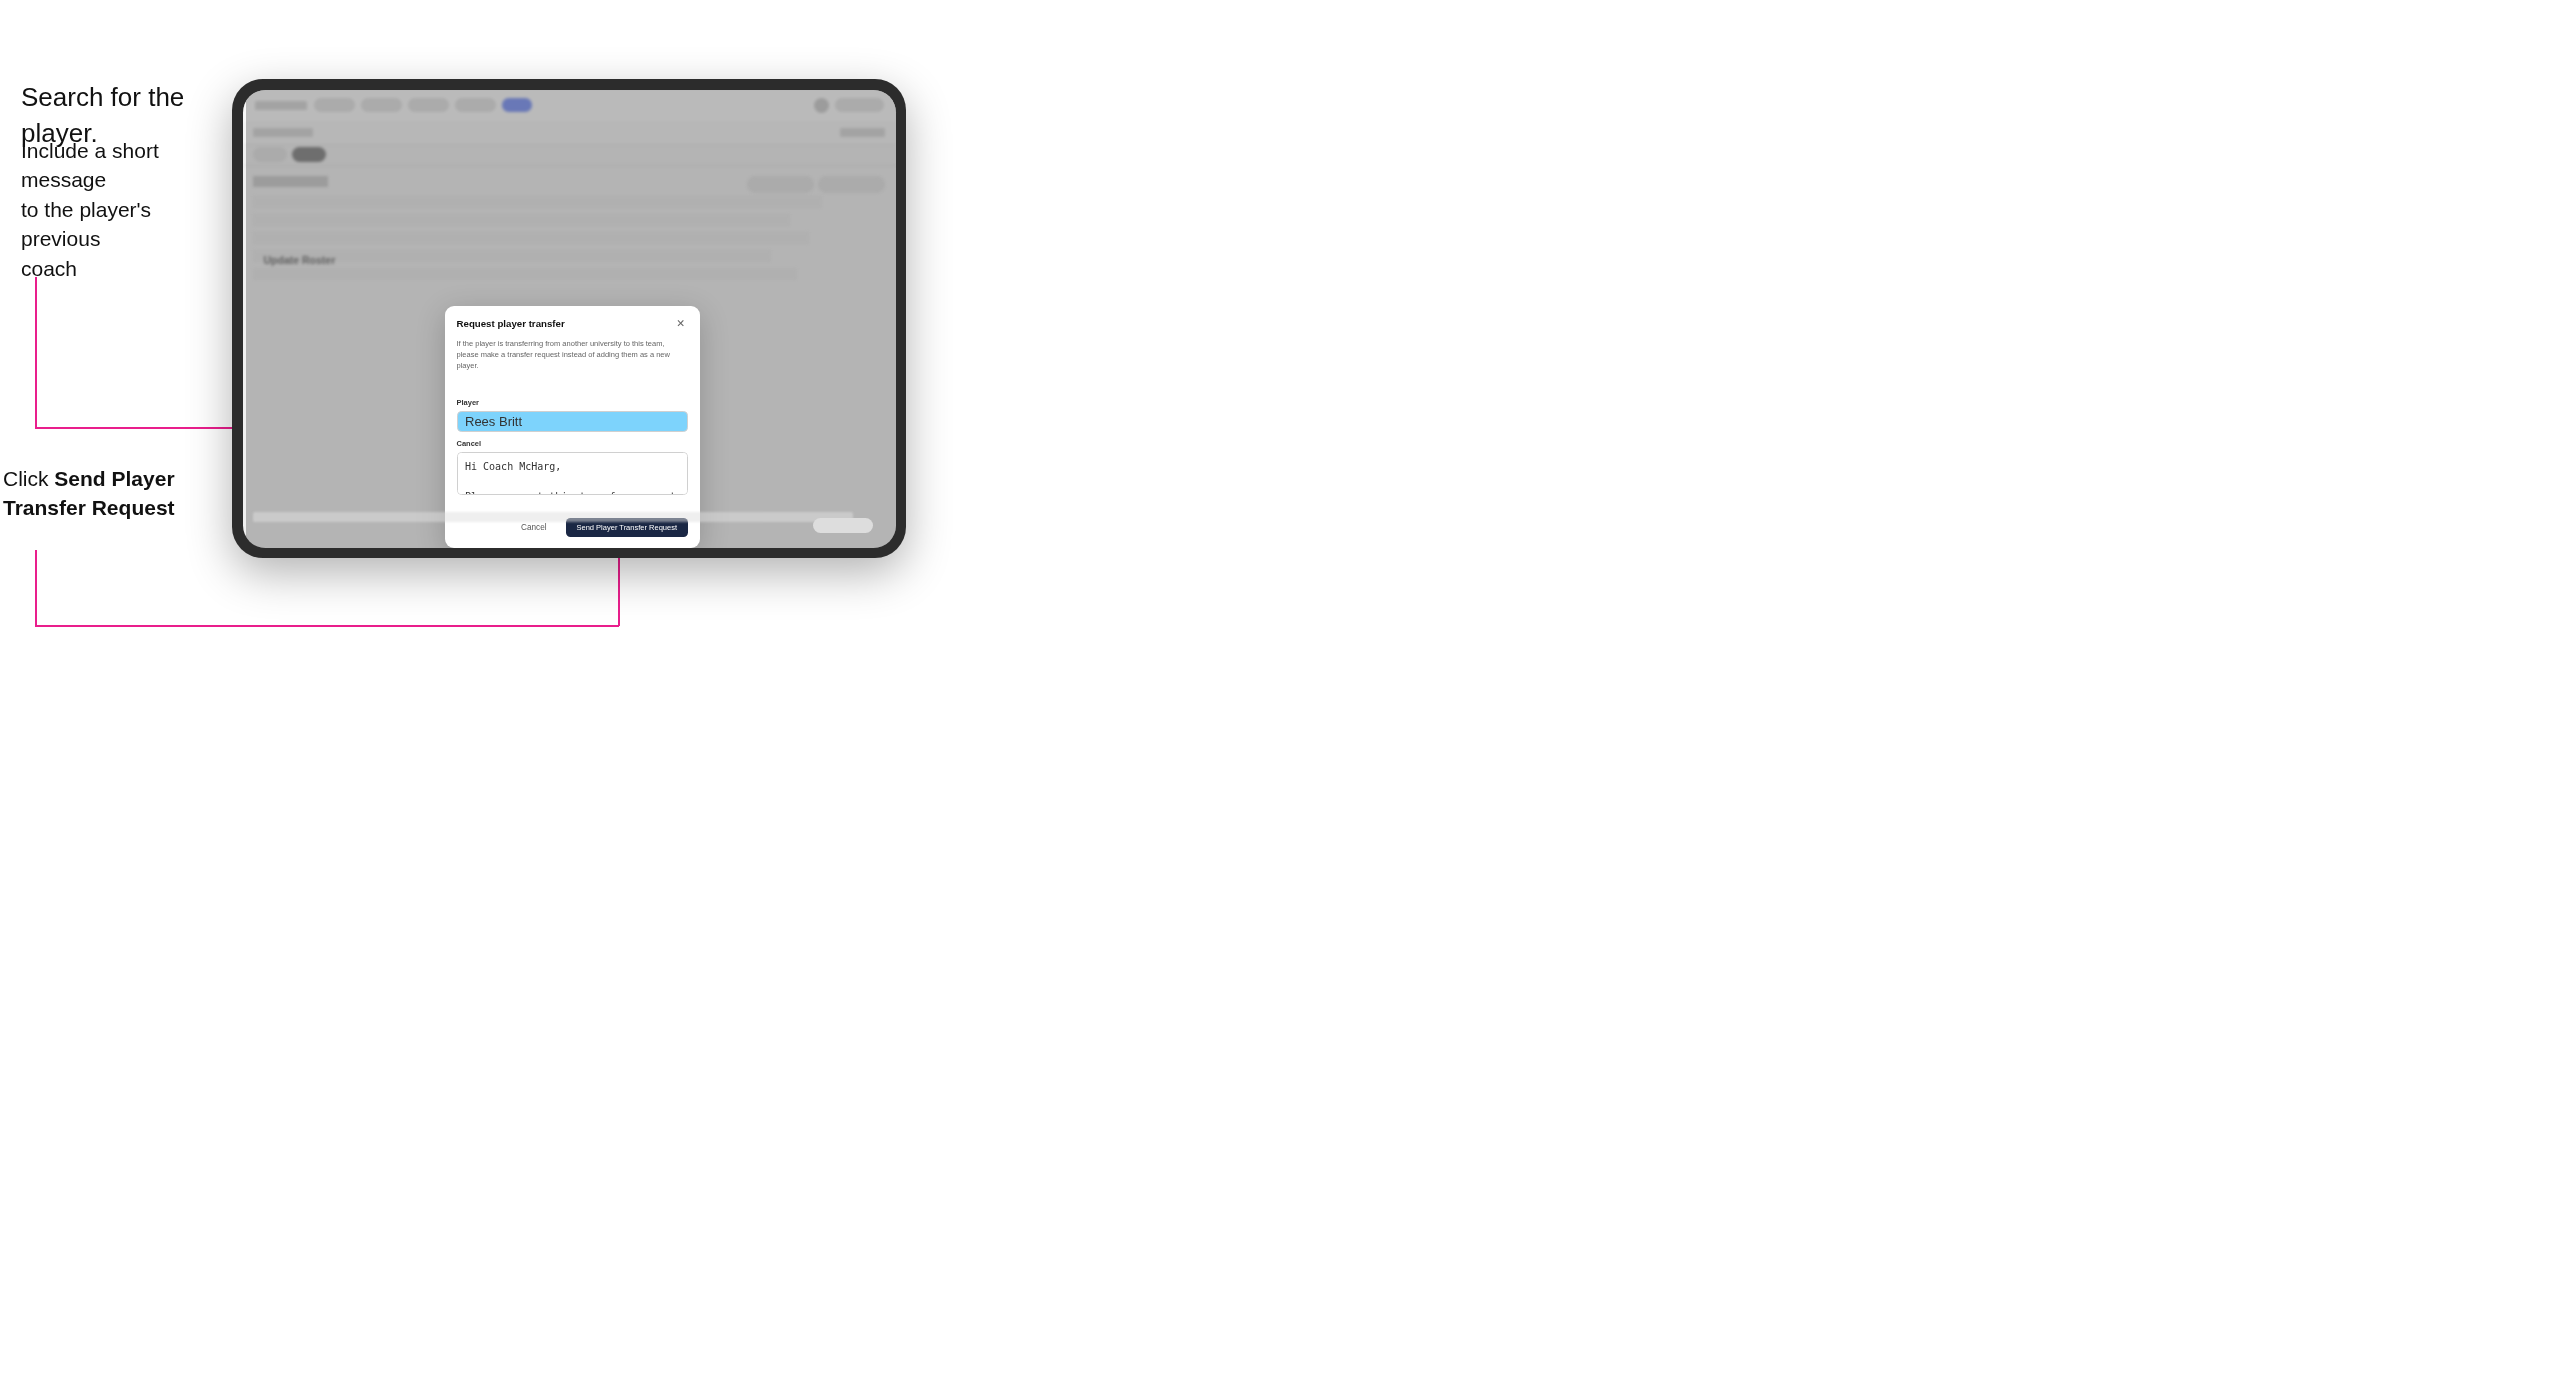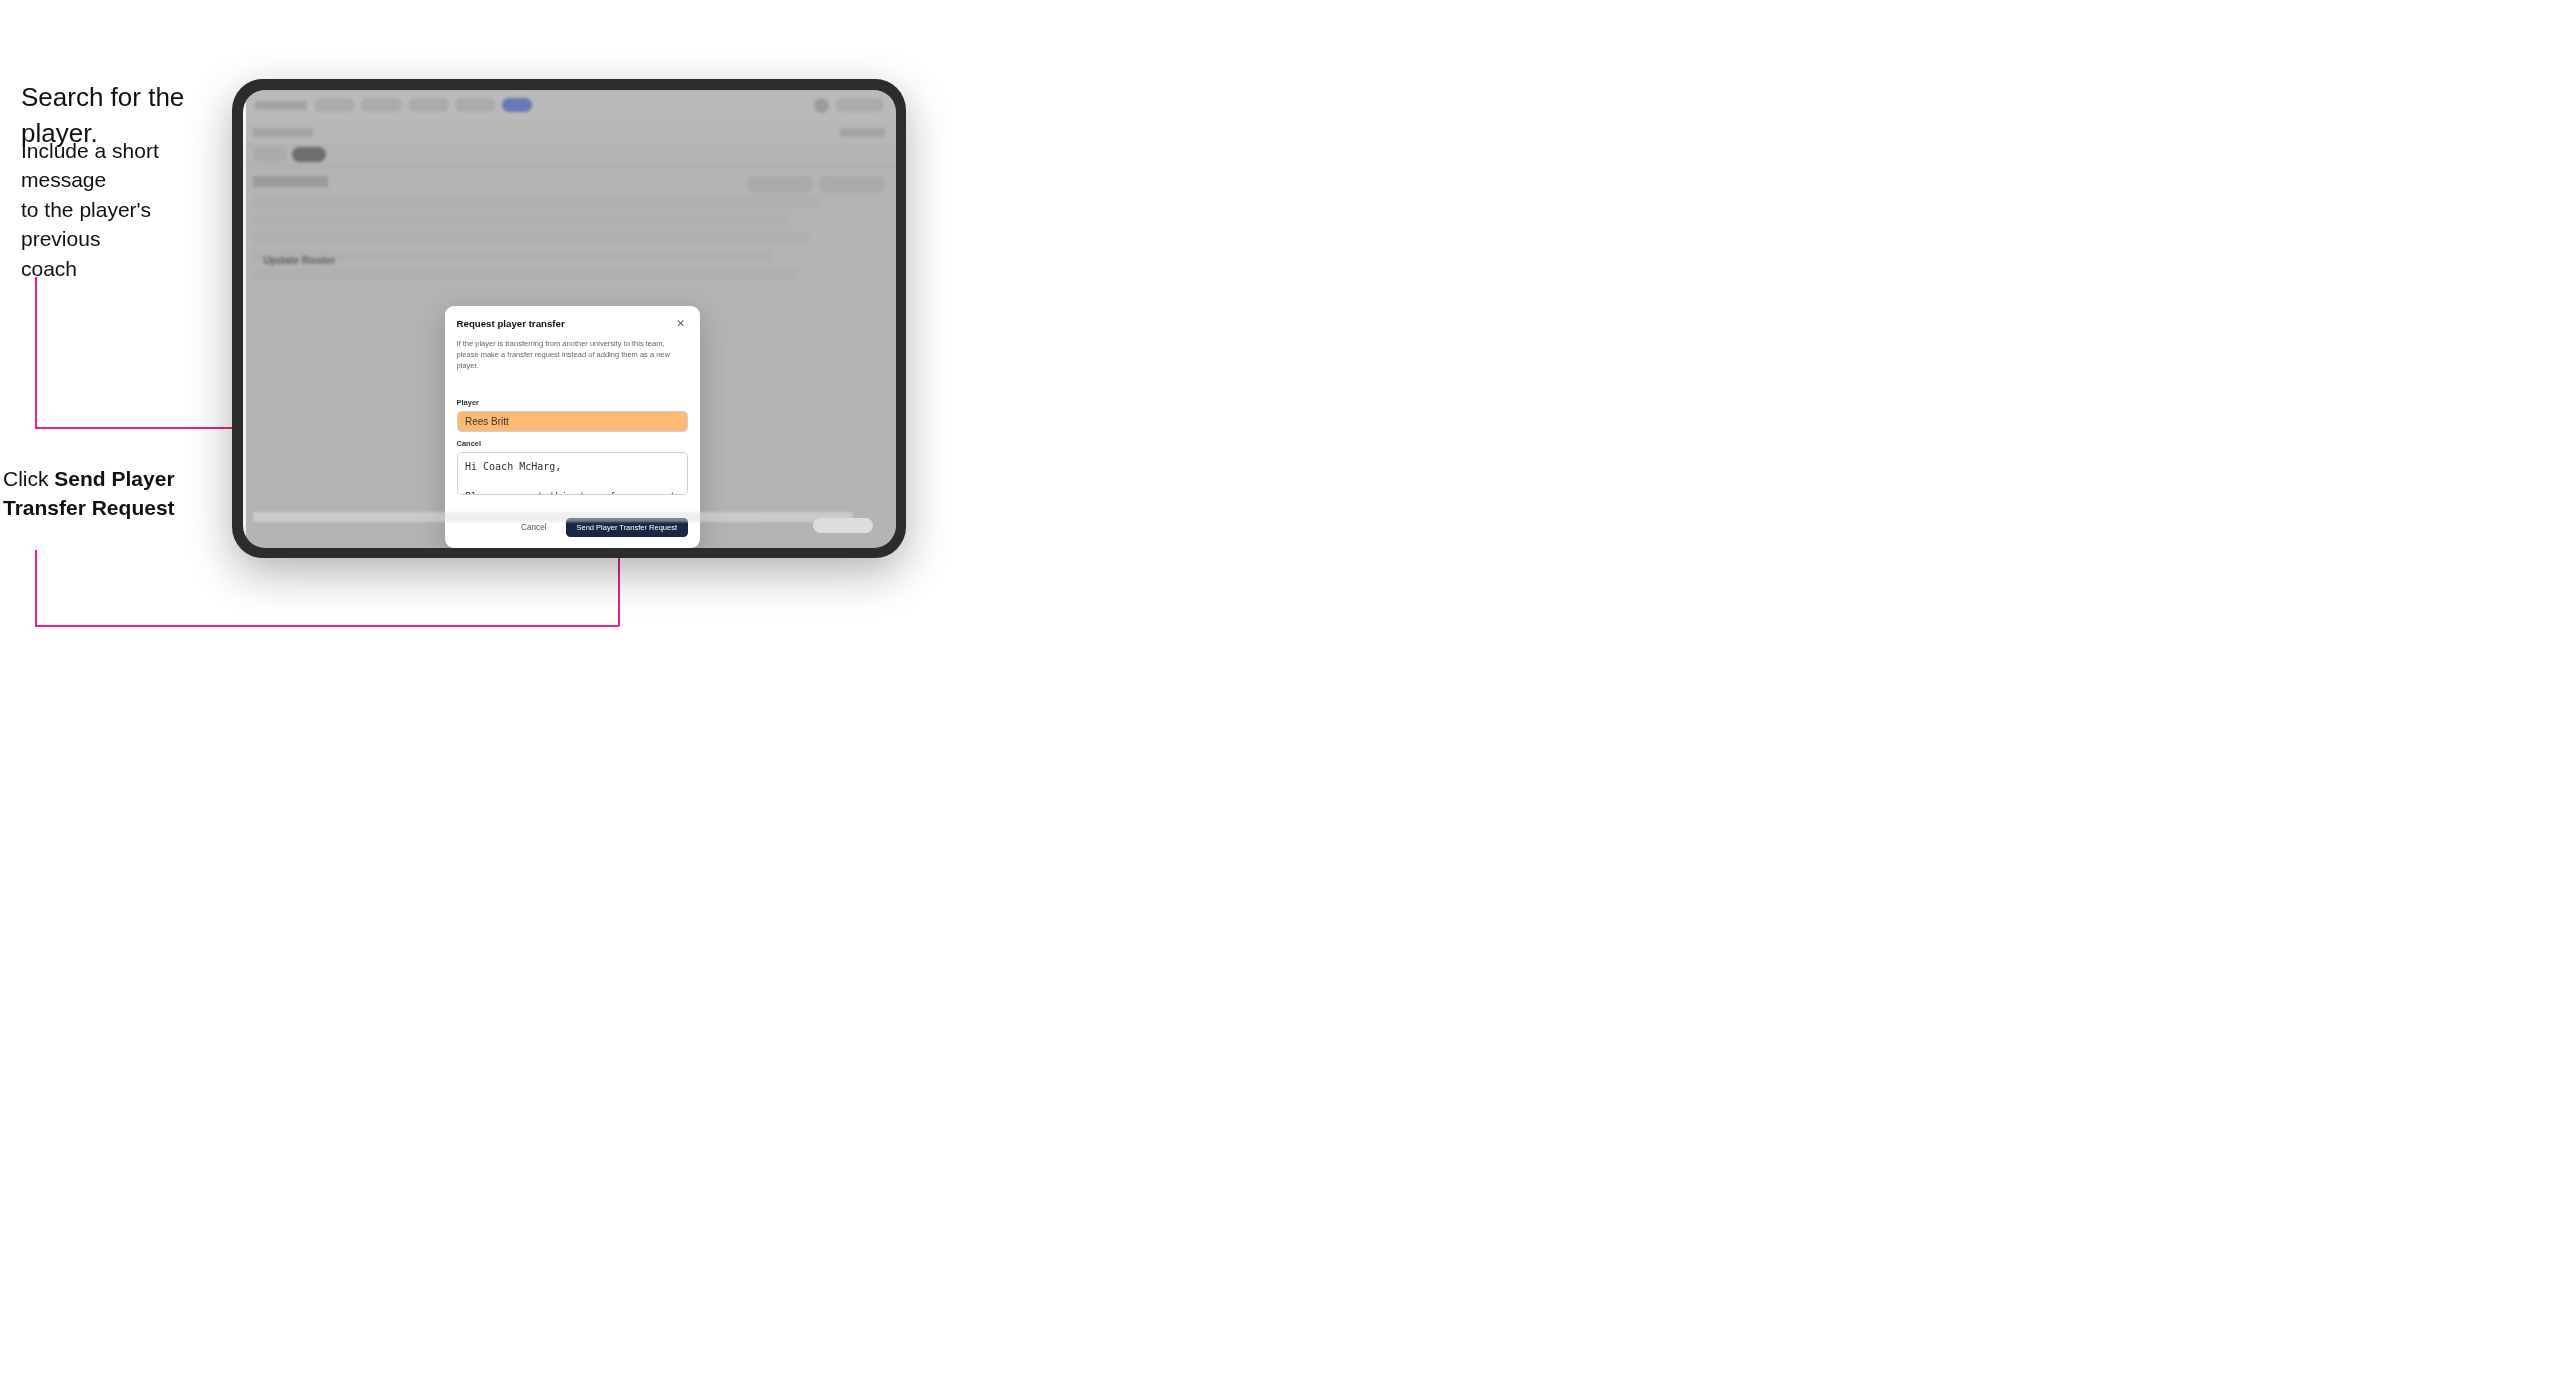--- a/index.html
+++ b/index.html
@@ -366,25 +366,25 @@
       color: #333;
       margin-bottom: 3.7px;
     }
 
     .field-input {
       width: 100%;
       height: 21px;
       border: 0.7px solid #d0d0d0;
       border-radius: 4.5px;
       padding: 0 7.5px;
-      font-size: 10px;
+      font-size: 13px;
       color: #333;
       margin-bottom: 7.5px;
       outline: none;
-      background: #fdba74;
+      background: #7dd3fc;
     }
 
     .field-textarea {
       width: 100%;
       height: 43px;
       border: 0.7px solid #d0d0d0;
       border-radius: 4.5px;
       padding: 6px 7.5px;
       font-size: 10px;
       color: #333;

